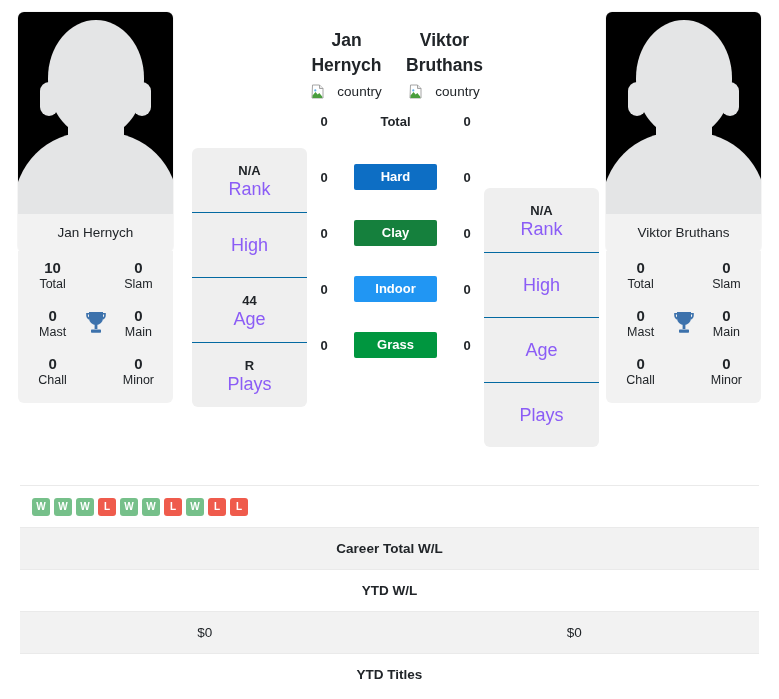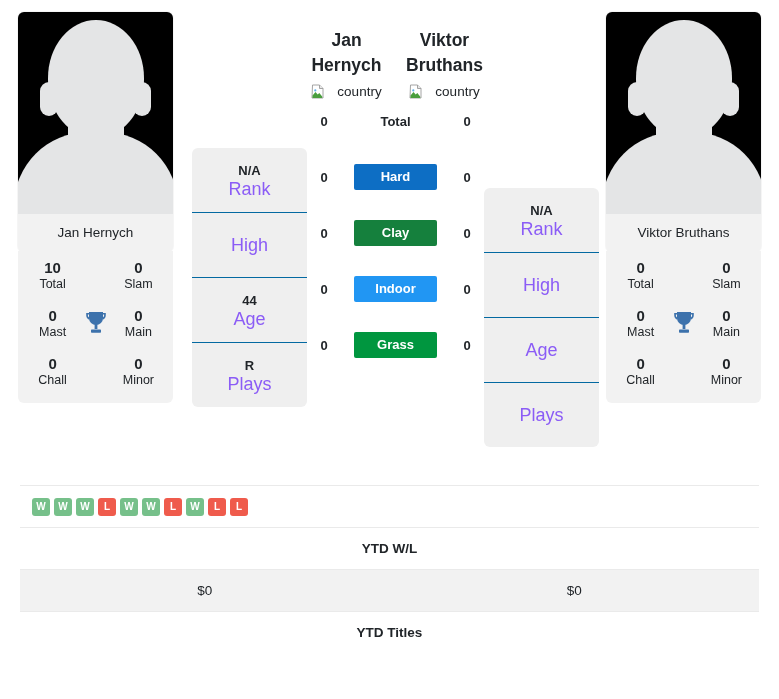--- a/index.html
+++ b/index.html
@@ -541,20 +541,25 @@
           <div class="badge w">W</div>
           <div class="badge l">L</div>
           <div class="badge l">L</div>
         </div>
     </div>
     <div class="bt-right">
       <div class="form-badges" id="right-form"></div>
     </div>
   </div>
 
+  <div class="bt-row shaded">
+    <div class="bt-left"></div>
+    <div class="bt-mid">Career Total W/L</div>
+    <div class="bt-right"></div>
+  </div>
 
   <div class="bt-row">
     <div class="bt-left"></div>
     <div class="bt-mid">YTD W/L</div>
     <div class="bt-right"></div>
   </div>
 
   <div class="bt-row shaded">
     <div class="bt-left">$0</div>
     <div class="bt-right">$0</div>

